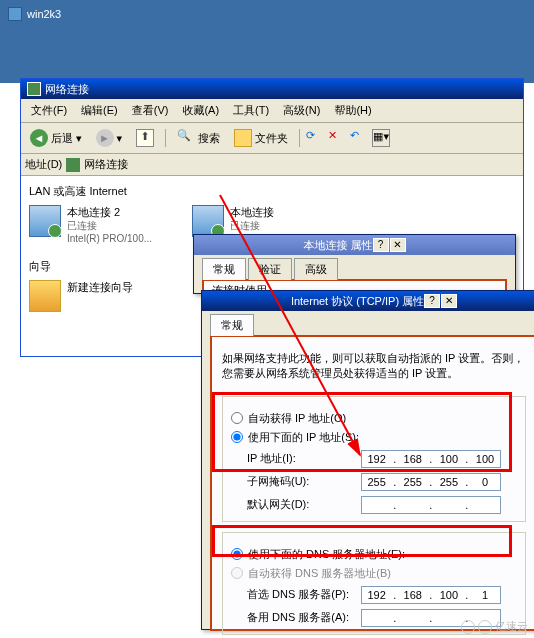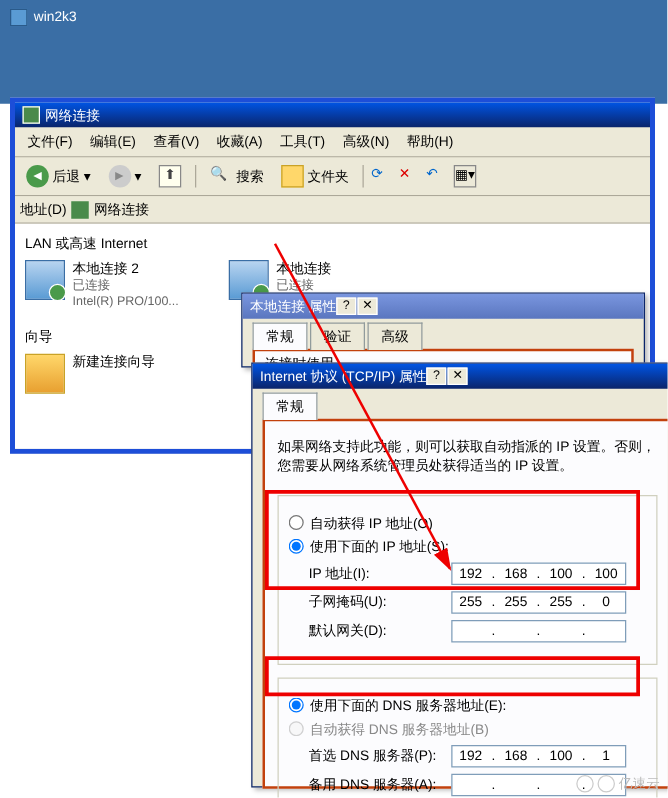--- a/index.html
+++ b/index.html
@@ -1,20 +1,20 @@
 <!DOCTYPE html>
 <html><head>
 <meta charset="utf-8">
 <style>
 *{box-sizing:border-box;margin:0;padding:0;font-family:"Microsoft YaHei","SimSun",Tahoma,sans-serif;font-size:11px}
 body{background:#fff;width:534px;height:638px;position:relative;overflow:hidden}
 .vm-title{background:#3a6ea5;color:#fff;padding:14px 8px;display:flex;align-items:center;gap:5px;height:22px}
 .vm-title .cube{width:14px;height:14px;background:#5a9bd4;border:1px solid #2a5a8a}
 .desk-bg{background:#3a6ea5;height:55px}
-.netwin{position:absolute;left:8px;top:78px;right:10px;background:#ece9d8;border:4px solid #1d4ed8}
+.netwin{position:absolute;left:20px;top:78px;right:10px;background:#ece9d8;border:1px solid #1d4ed8}
 .titlebar{background:linear-gradient(#0054e3,#0a246a);color:#fff;padding:3px 6px;display:flex;align-items:center;gap:4px;height:20px}
 .titlebar .ico{width:14px;height:14px;background:#4a8a4a;border:1px solid #fff}
 .menubar{background:#ece9d8;padding:2px 4px;border-bottom:1px solid #aca899;display:flex;gap:2px}
 .menubar span{padding:2px 6px}
 .toolbar{background:#ece9d8;padding:3px 4px;border-bottom:1px solid #aca899;display:flex;align-items:center;gap:4px}
 .tb-btn{display:flex;align-items:center;gap:3px;padding:2px 4px;border:1px solid transparent}
 .tb-ico{width:18px;height:18px;display:inline-block}
 .ico-back{background:#4a9a4a;border-radius:50%;color:#fff;text-align:center;line-height:18px}
 .ico-fwd{background:#ccc;border-radius:50%;color:#888;text-align:center;line-height:18px}
 .ico-up{border:1px solid #888;background:#ffe;color:#444;text-align:center}
@@ -27,30 +27,30 @@
 .items{display:flex;gap:40px;margin-bottom:14px}
 .item{display:flex;gap:6px;align-items:flex-start}
 .item-ico{width:32px;height:32px;background:linear-gradient(#b8d4f0,#5a9bd4);border:1px solid #3a6ea5;position:relative}
 .item-ico:after{content:"";position:absolute;bottom:-2px;right:-2px;width:12px;height:12px;background:#4a9a4a;border-radius:50%;border:1px solid #fff}
 .item-txt{line-height:1.3}
 .item-name{color:#000}
 .item-status{color:#666;font-size:10px}
 .item-dev{color:#666;font-size:10px}
 .wiz-ico{width:32px;height:32px;background:linear-gradient(#ffd76a,#e8a030);border:1px solid #c9a227}
 .dlg{position:absolute;background:#ece9d8;border:1px solid #0a246a;box-shadow:2px 2px 4px rgba(0,0,0,.3)}
-.dlg-title{background:linear-gradient(#7a96df,#5a76bf);color:#fff;padding:3px 6px;display:flex;align-items:center;justify-content:flex-start;height:20px}
+.dlg-title{background:linear-gradient(#7a96df,#5a76bf);color:#fff;padding:3px 6px;display:flex;align-items:center;justify-content:center;height:20px}
 .dlg-title.active{background:linear-gradient(#0054e3,#0a246a)}
 .dlg-ctrls{display:flex;gap:1px}
 .dlg-ctrls span{width:16px;height:14px;background:#ece9d8;border:1px solid #fff;text-align:center;line-height:12px;color:#000;font-size:10px}
 .tabs{display:flex;padding:2px 8px 0 8px}
 .tab{padding:3px 10px;background:#ece9d8;border:1px solid #919b9c;border-bottom:none;margin-right:2px;position:relative;top:1px}
 .tab.active{background:#fcfcfe;z-index:2}
 .tab-body{margin:0 8px 8px 8px;background:#fcfcfe;border:2px solid #c2410c;padding:10px}
 .desc{margin:4px 0 14px 0;line-height:1.4}
-.grp{border:1px solid #d0d0bf;padding:10px 8px 12px 8px;margin-bottom:10px;position:relative}
+.grp{border:1px solid #d0d0bf;padding:10px 8px 2px 8px;margin-bottom:10px;position:relative}
 .radio{display:flex;align-items:center;gap:5px;margin:4px 0}
 .radio input{width:12px;height:12px}
 .radio.dis{color:#888}
 .fld{display:flex;align-items:center;margin:5px 16px;gap:6px}
 .fld label{width:115px}
 .ipbox{display:flex;border:1px solid #7f9db9;background:#fff;width:150px;height:18px}
 .ipbox span,.ipbox i{text-align:center;line-height:16px}
 .ipbox span{flex:1}
 .ipbox i{width:6px;font-style:normal}
 .ipbox.empty span{color:#ccc}

